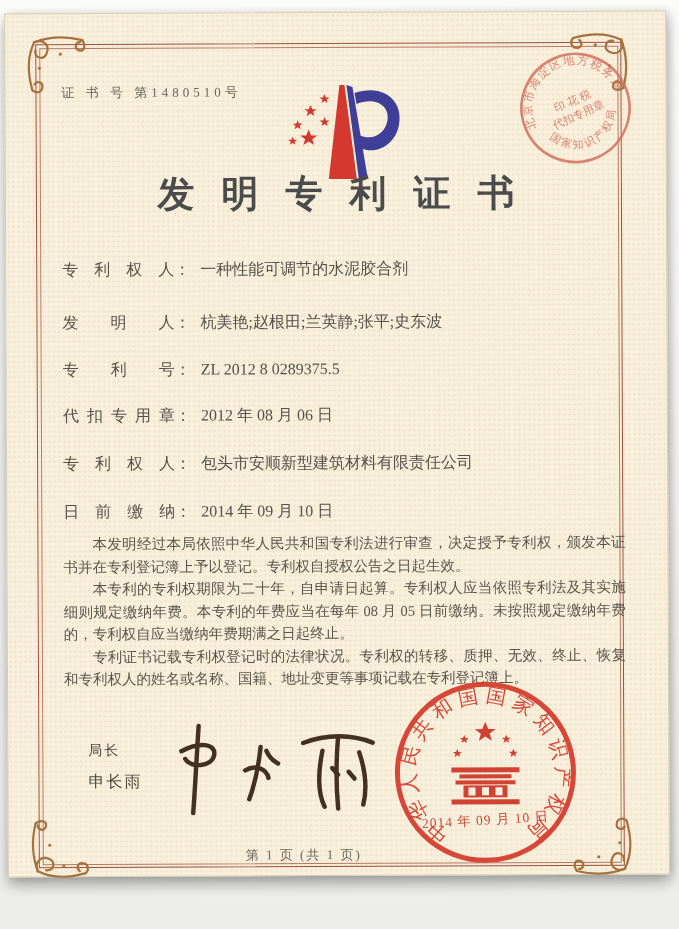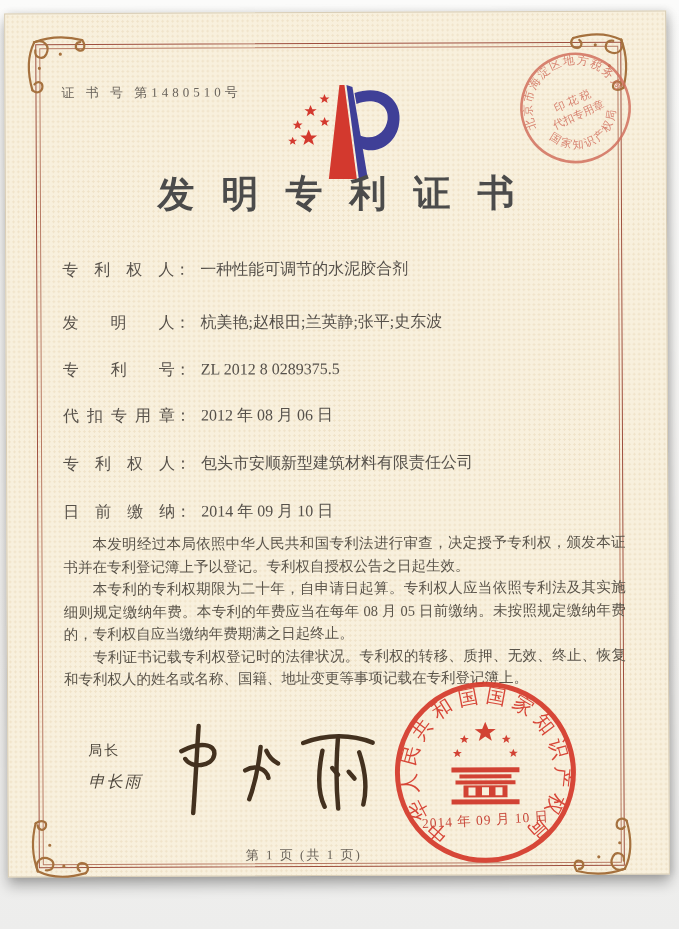--- a/index.html
+++ b/index.html
@@ -46,21 +46,21 @@
   .field .lbl{display:inline-block;width:112px;text-align:justify;text-align-last:justify;}
   .field .val{margin-left:10px;color:#55504a;}
   .paras{
     position:absolute;left:56px;top:519px;width:562px;
     font-size:14.5px;line-height:22.5px;color:#5a544a;text-align:justify;
   }
   .paras p{margin:0;text-indent:2em;}
   .sig-title{position:absolute;left:80px;top:728px;font-size:14px;color:#4e473d;letter-spacing:2px;
     font-family:"Liberation Sans","DejaVu Sans",sans-serif;}
   .sig-name{position:absolute;left:80px;top:758px;font-size:16px;color:#4e473d;letter-spacing:2px;
-    font-family:"Liberation Sans","DejaVu Sans",sans-serif;font-style:italic;}
+    font-family:"Liberation Sans","DejaVu Sans",sans-serif;}
   .signature-svg{position:absolute;left:144px;top:698px;width:232px;height:112px;}
   .footer{
     position:absolute;left:160px;top:833px;width:270px;text-align:center;
     font-size:13px;color:#6b645a;letter-spacing:2px;
   }
   .seal{position:absolute;left:377px;top:660px;width:200px;height:200px;opacity:.92;}
   .tax-stamp{position:absolute;left:502px;top:28px;width:136px;height:136px;
     transform:rotate(-24deg);opacity:.85;}
   svg text{font-family:"Liberation Serif","DejaVu Serif",serif;}
 </style>

